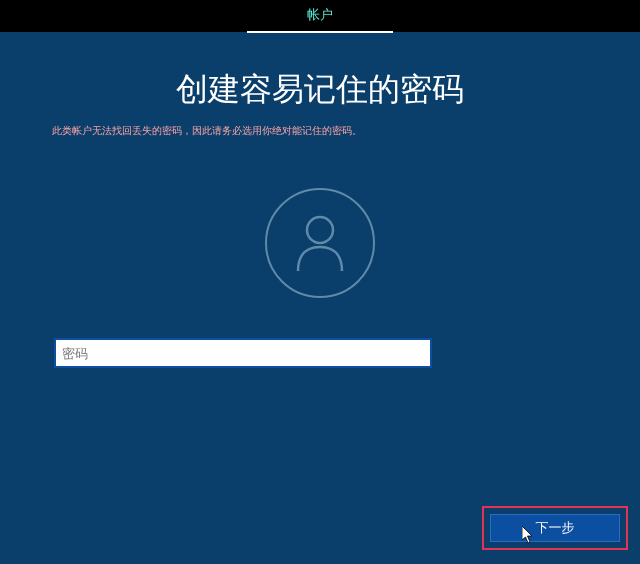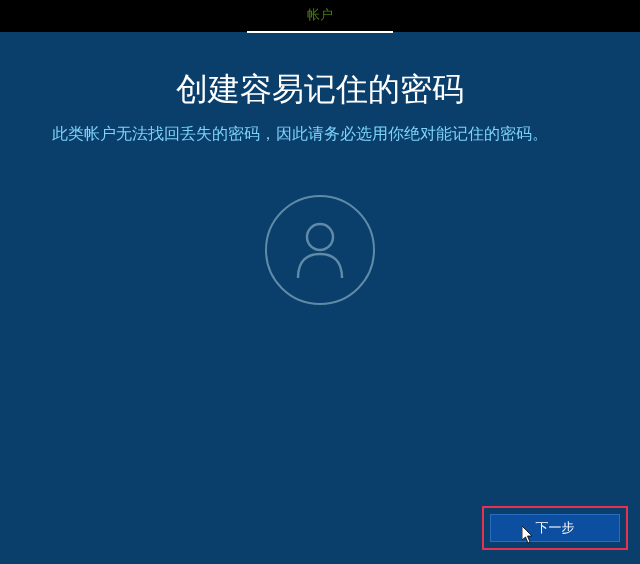--- a/index.html
+++ b/index.html
@@ -13,38 +13,38 @@
     }
     .header {
       width: 100%;
       height: 32px;
       background: #000;
       display: flex;
       justify-content: center;
       align-items: center;
     }
     .header-tab {
-      color: #4d7c0f;
+      color: #5eead4;
       font-size: 13px;
       padding: 7px 60px;
       border-bottom: 2px solid #fff;
     }
     .content {
       padding: 36px 52px 0 52px;
     }
     .title {
       color: #fff;
       font-size: 32px;
       font-weight: 300;
       margin-bottom: 12px;
       text-align: center;
     }
     .subtitle {
-      color: #7dd3fc;
-      font-size: 16px;
+      color: #fca5a5;
+      font-size: 10px;
       margin-bottom: 50px;
       margin-top: 11px;
     }
     .avatar-wrap {
       display: flex;
       justify-content: center;
       margin-bottom: 40px;
     }
     .avatar-circle {
       width: 110px;
@@ -105,20 +105,21 @@
 
   <div class="avatar-wrap">
     <div class="avatar-circle">
       <svg width="54" height="60" viewBox="0 0 54 60">
         <circle cx="27" cy="17" r="13" fill="none" stroke="#5f8aa8" stroke-width="2.5"></circle>
         <path d="M 5 58 C 5 40 15 34 27 34 C 39 34 49 40 49 58" fill="none" stroke="#5f8aa8" stroke-width="2.5"></path>
       </svg>
     </div>
   </div>
 
+  <input type="password" class="password-input" placeholder="密码" style="">
 </div>
 
 <div class="next-wrap">
   <button class="next-btn">
     <span>下一步</span>
     <svg class="cursor-svg" width="14" height="18" viewBox="0 0 14 18">
       <path d="M0 0 L0 14 L3.5 11 L6 17 L8 16 L5.5 10 L10 10 Z" fill="#fff" stroke="#000" stroke-width="0.8"></path>
     </svg>
   </button>
 </div>

